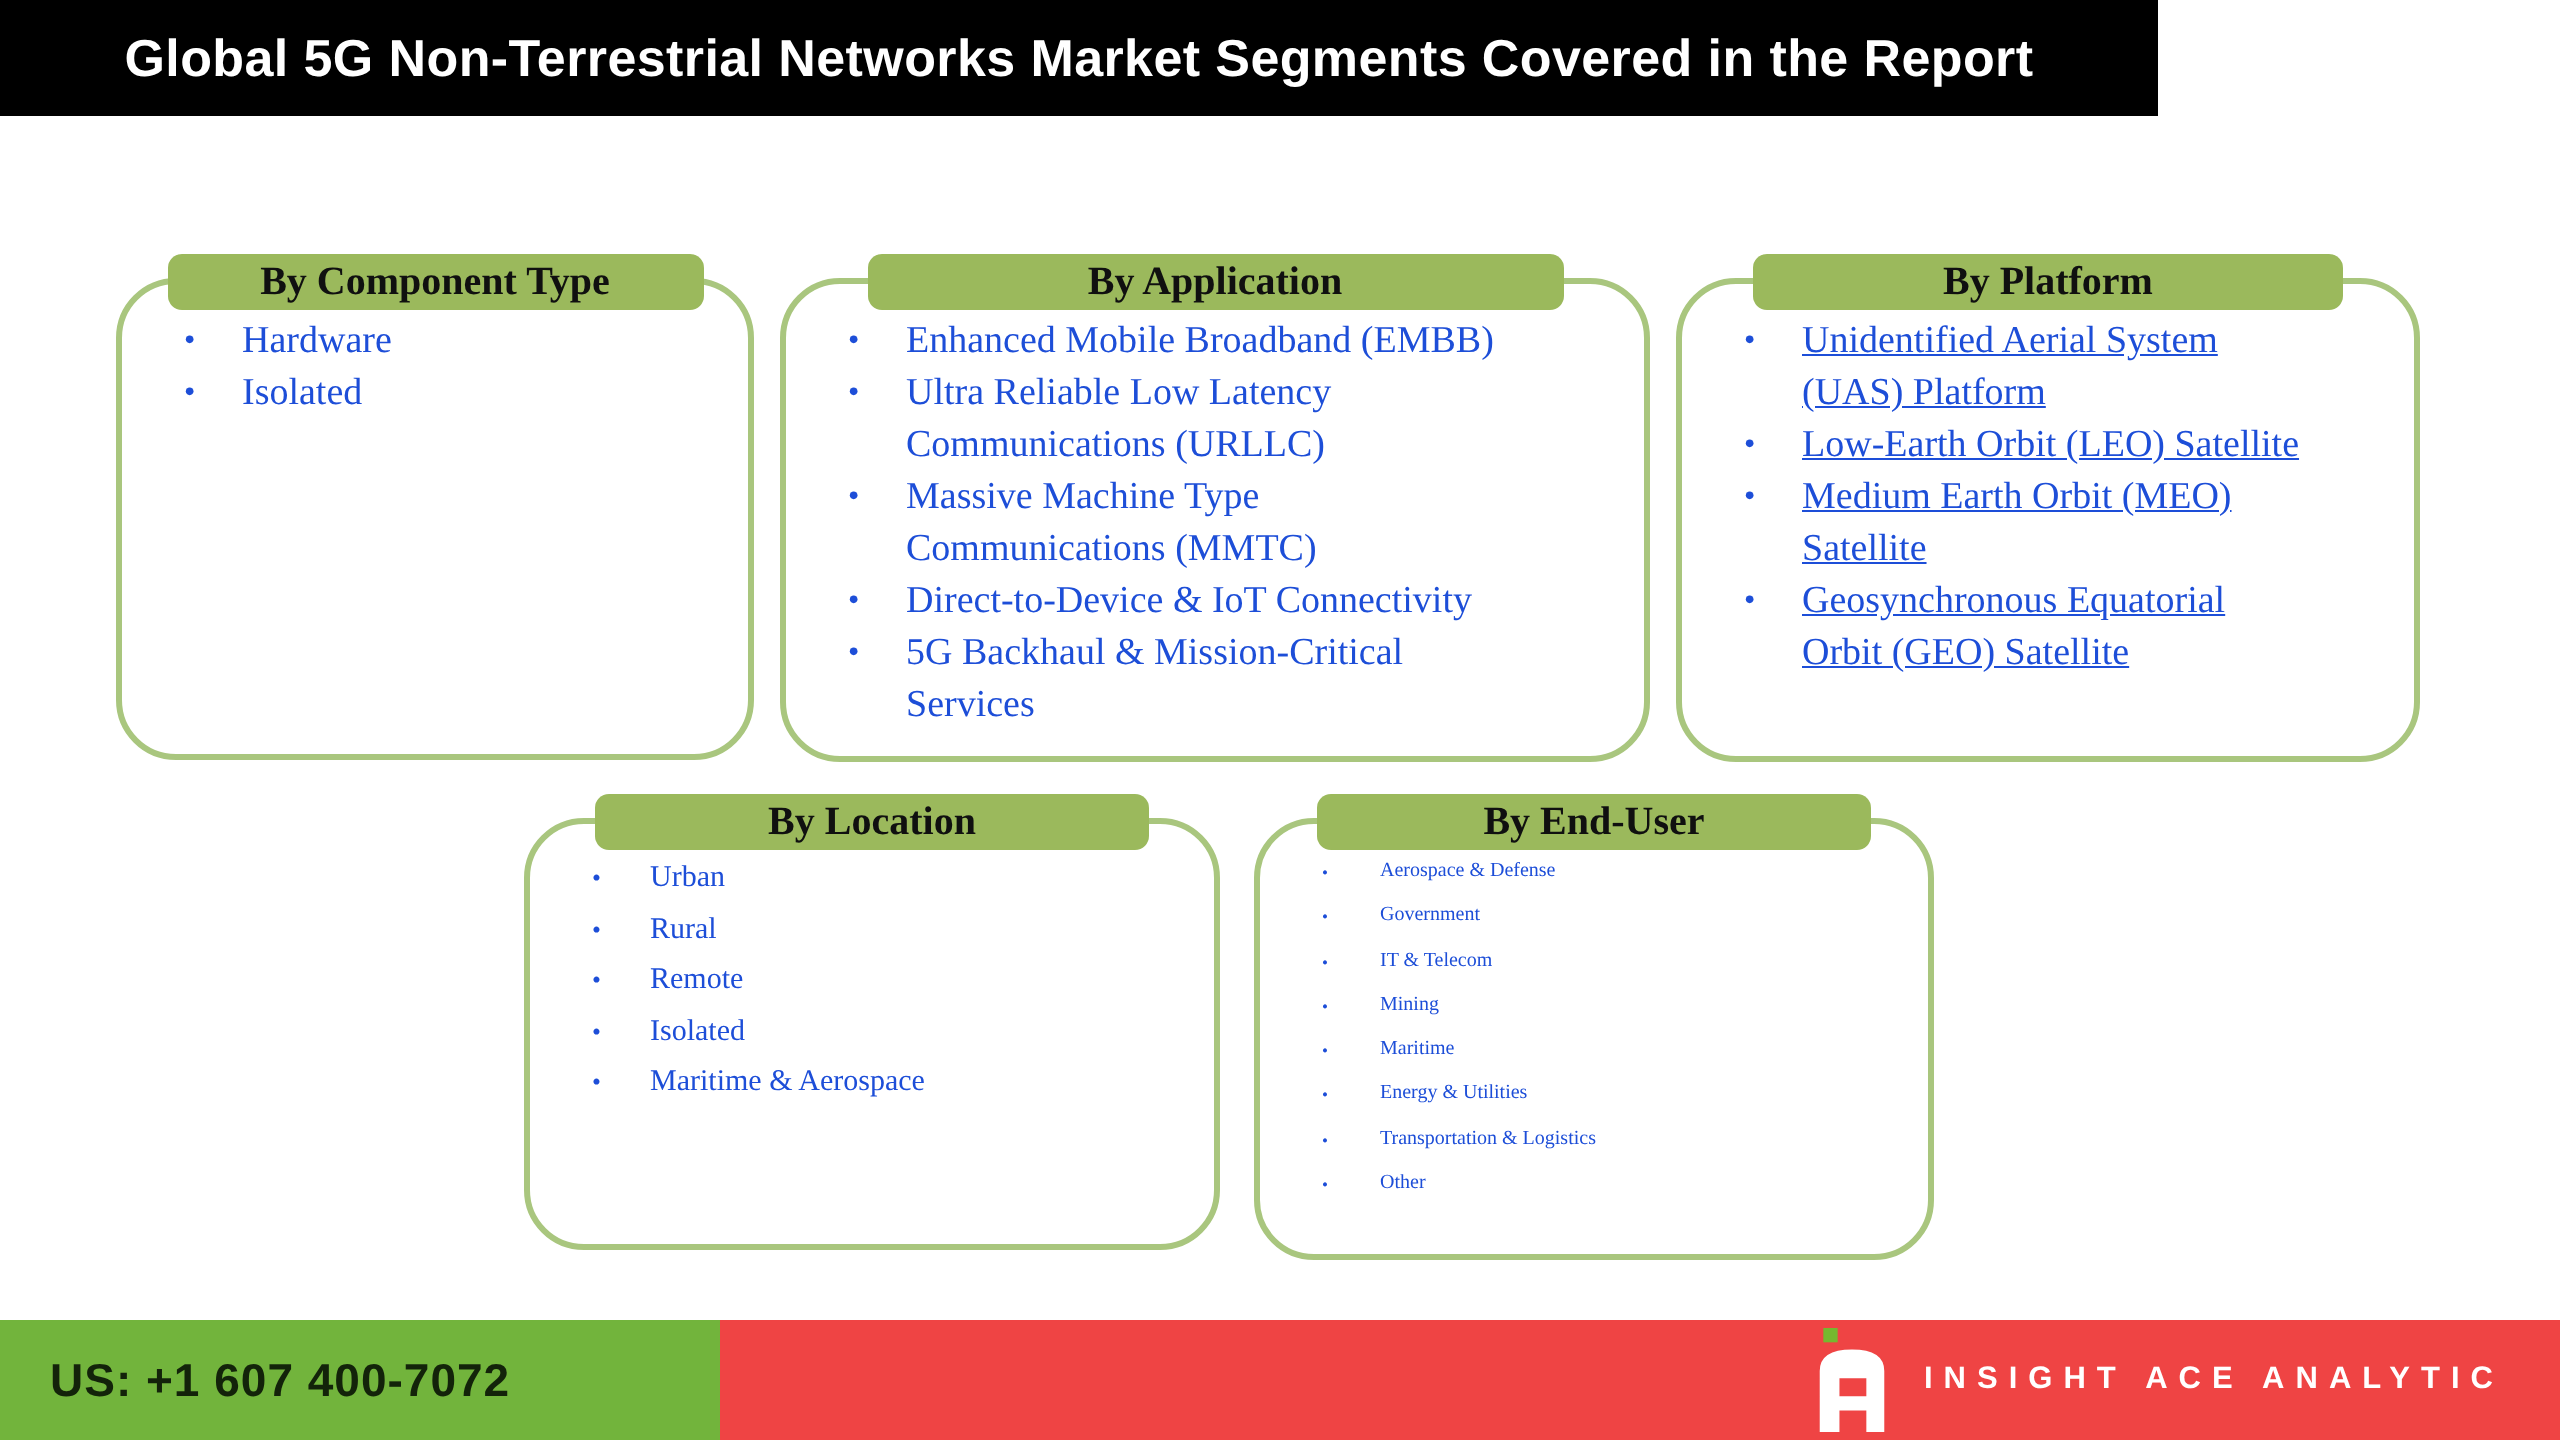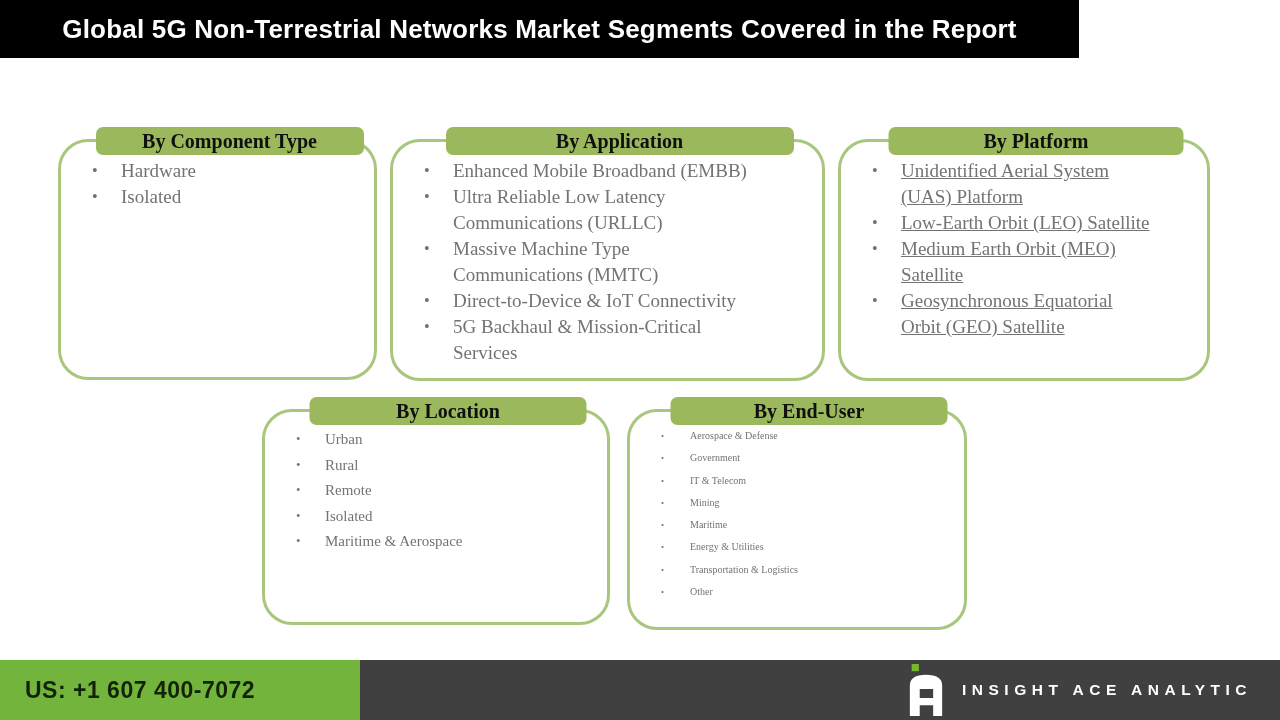--- a/index.html
+++ b/index.html
@@ -21,23 +21,23 @@
   
   .seg-box {
     position:absolute; box-sizing:border-box; background:#ffffff;
     border:3.5px solid #a9c67e; border-radius:30px;
   }
   .tab {
     position:absolute; top:-15px; left:50%; transform:translateX(-50%);
     height:28px; background:#9bb95c; border-radius:7px;
     display:flex; align-items:center; justify-content:center;
     font-weight:bold; font-size:20px; color:#101010; white-space:nowrap;
-    box-sizing:border-box; padding:0 10px;margin-left:12px;
+    box-sizing:border-box; padding:0 10px;
   }
-  ul.items { margin:0; list-style:none; color:#737373; }
+  ul.items { margin:0; list-style:none; color:#1d4ed8; }
   ul.items li { position:relative; padding-left:33px; }
   ul.items li::before { content:"\2022"; position:absolute; left:4px; font-size:0.85em; }
 
   .pos-1 { left:58px;  top:139px; width:319px; height:241px; }
   .pos-2 { left:390px; top:139px; width:435px; height:242px; }
   .pos-3 { left:838px; top:139px; width:372px; height:242px; }
   .pos-4 { left:262px; top:409px; width:348px; height:216px; }
   .pos-5 { left:627px; top:409px; width:340px; height:221px; }
 
   .pos-1 .tab { width:268px; }
@@ -48,21 +48,21 @@
 
   .pos-1 ul.items, .pos-2 ul.items, .pos-3 ul.items {
     padding:16px 30px 0 27px; font-size:19px; line-height:26px;
   }
   .pos-2 ul.items { padding-right:70px; }
   .pos-3 ul.items { padding-right:55px;text-decoration:underline; }
   .pos-4 ul.items { padding:15px 20px 0 27px; font-size:15px; line-height:25.5px; }
   .pos-5 ul.items { padding:13px 20px 0 27px; font-size:10px; line-height:22.3px; }
 
   
-  .footer { position:absolute; left:0; top:660px; width:1280px; height:60px; background:#404040; }
+  .footer { position:absolute; left:0; top:660px; width:1280px; height:60px; background:#ef4444; }
   .phone-box {
     position:absolute; left:0; top:0; width:360px; height:60px; background:#72b43c;
     display:flex; align-items:center; padding-left:25px; box-sizing:border-box;
   }
   .phone-box .phone {
     font-family:"Liberation Sans", sans-serif; font-weight:bold;
     font-size:23px; color:#13230a; letter-spacing:0.5px; white-space:nowrap;
   }
   .brand {
     position:absolute; left:906px; top:0; height:60px;

